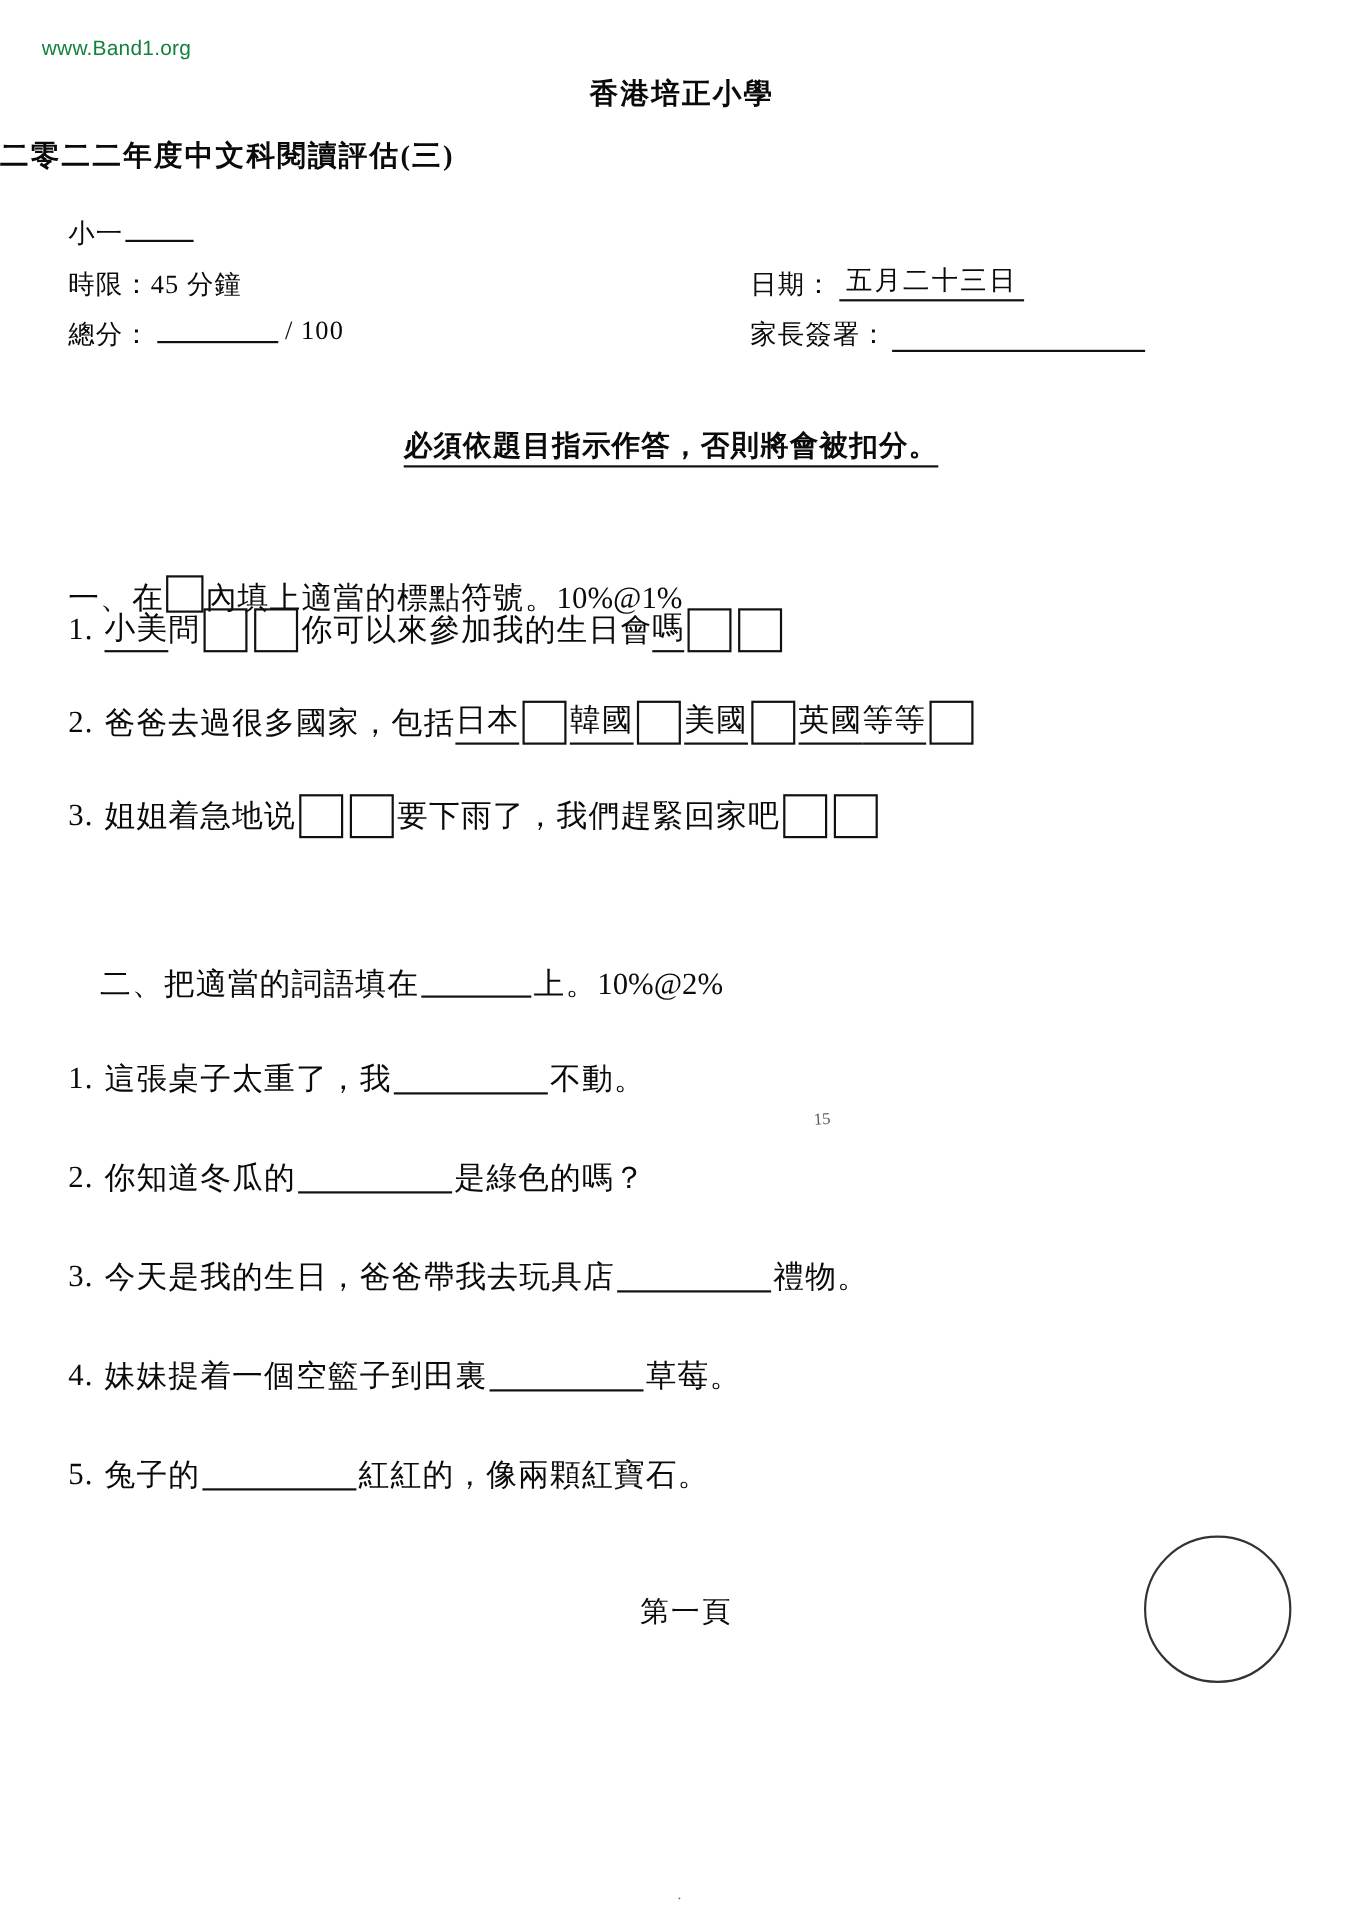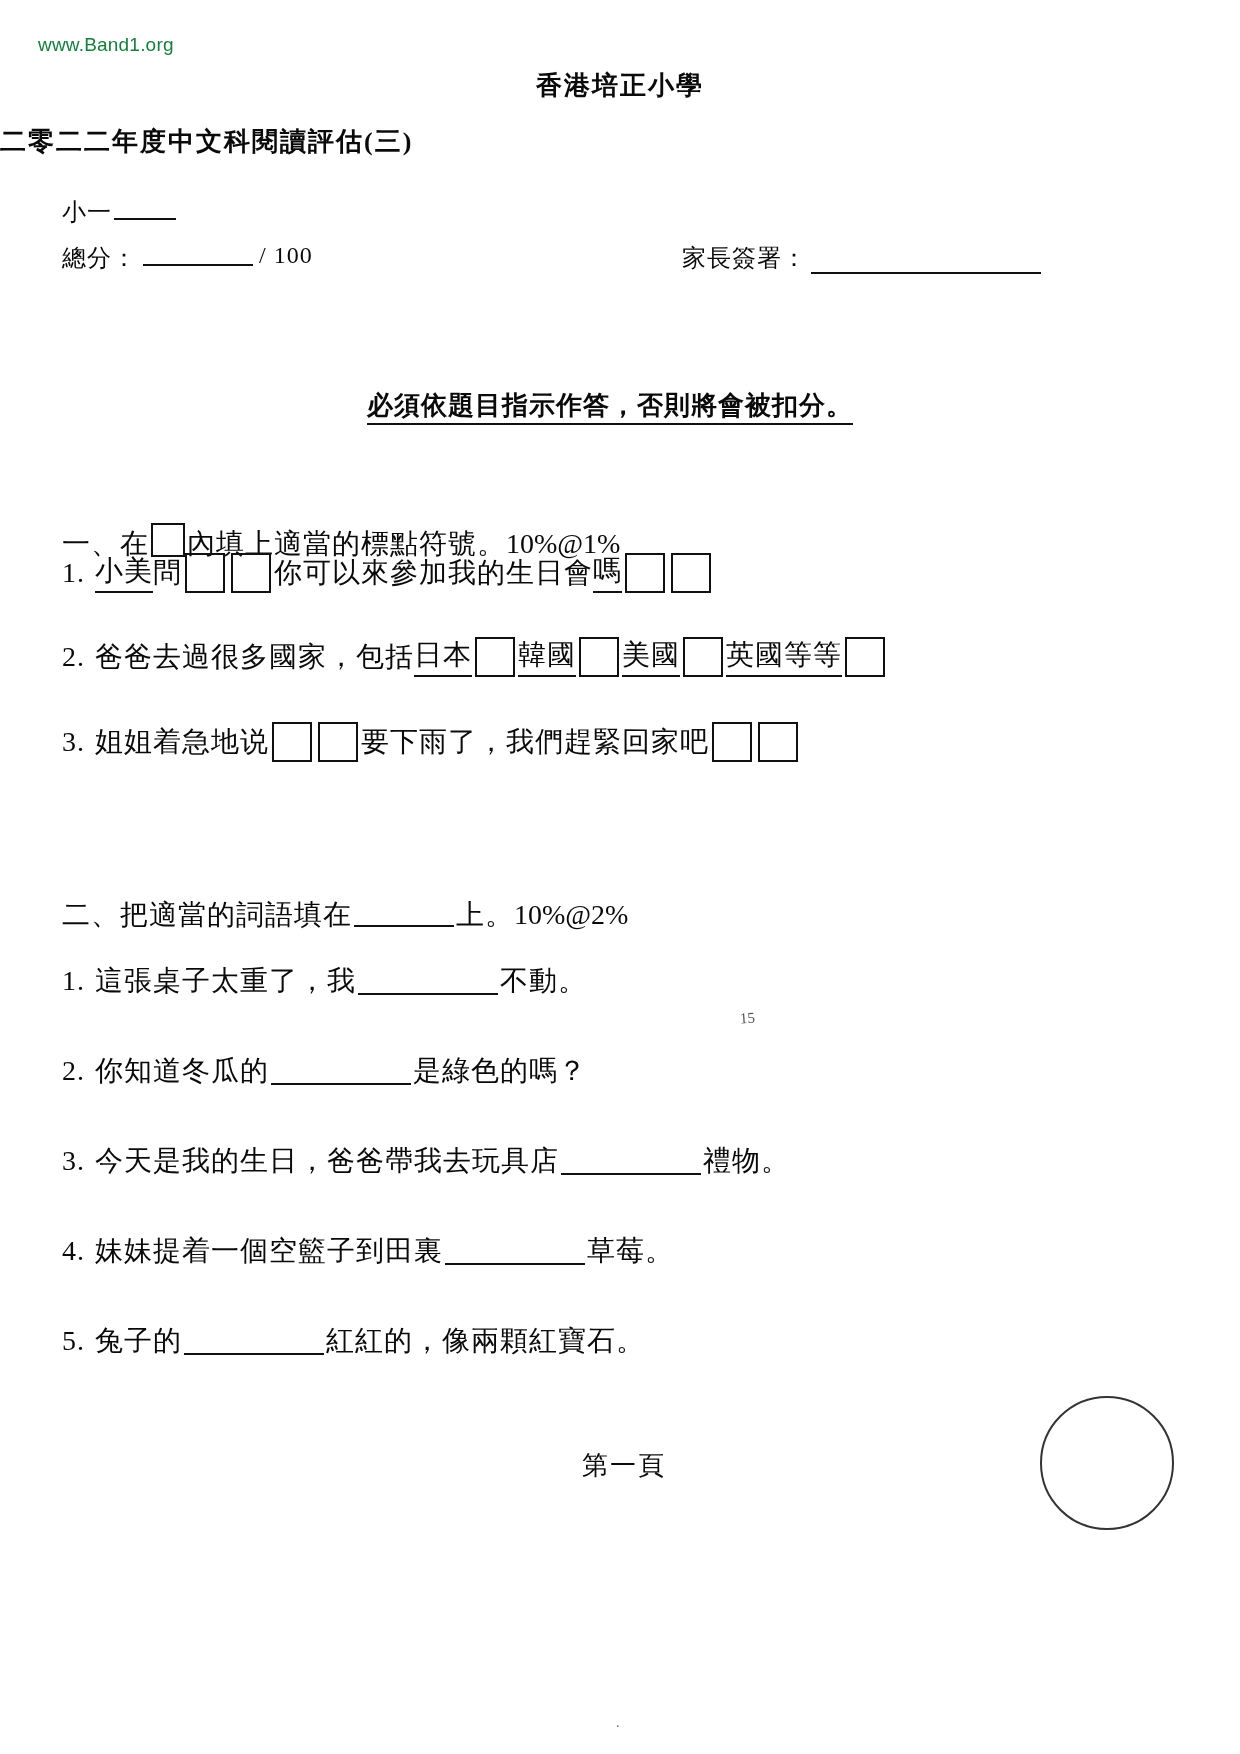--- a/index.html
+++ b/index.html
@@ -223,20 +223,29 @@
   <div class="exam-title">二零二二年度中文科閱讀評估(三)</div>
 
   <div class="info">
     <div class="info-row">
       <div class="info-left">
         <span>小一</span>
         <span class="ul-short"></span>
       </div>
     </div>
 
+    <div class="info-row">
+      <div class="info-left">
+        <span>時限：45 分鐘</span>
+      </div>
+      <div class="info-right">
+        <span>日期：</span>
+        <span class="ul-date">五月二十三日</span>
+      </div>
+    </div>
 
     <div class="info-row">
       <div class="info-left">
         <span>總分：</span>
         <span class="ul-mid"></span>
         <span>/ 100</span>
       </div>
       <div class="info-right">
         <span>家長簽署：</span>
         <span class="ul-long"></span>
@@ -281,21 +290,21 @@
   <div class="q" style="top:722px;">
     <span class="qnum">3.</span>
     <span>姐姐着急地说</span>
     <span class="box"></span>
     <span class="box"></span>
     <span>要下雨了，我們趕緊回家吧</span>
     <span class="box"></span>
     <span class="box"></span>
   </div>
 
-  <div class="sec-head" style="top:896px;">
+  <div class="sec-head" style="top:876px;margin-left:29px;">
     <span>二、把適當的詞語填在</span><span class="blank b-100"></span><span>上。</span><span class="marks">10%@2%</span>
   </div>
 
   <div class="q" style="top:962px;">
     <span class="qnum">1.</span>
     <span>這張桌子太重了，我</span>
     <span class="blank b-140"></span>
     <span>不動。</span>
   </div>
 

